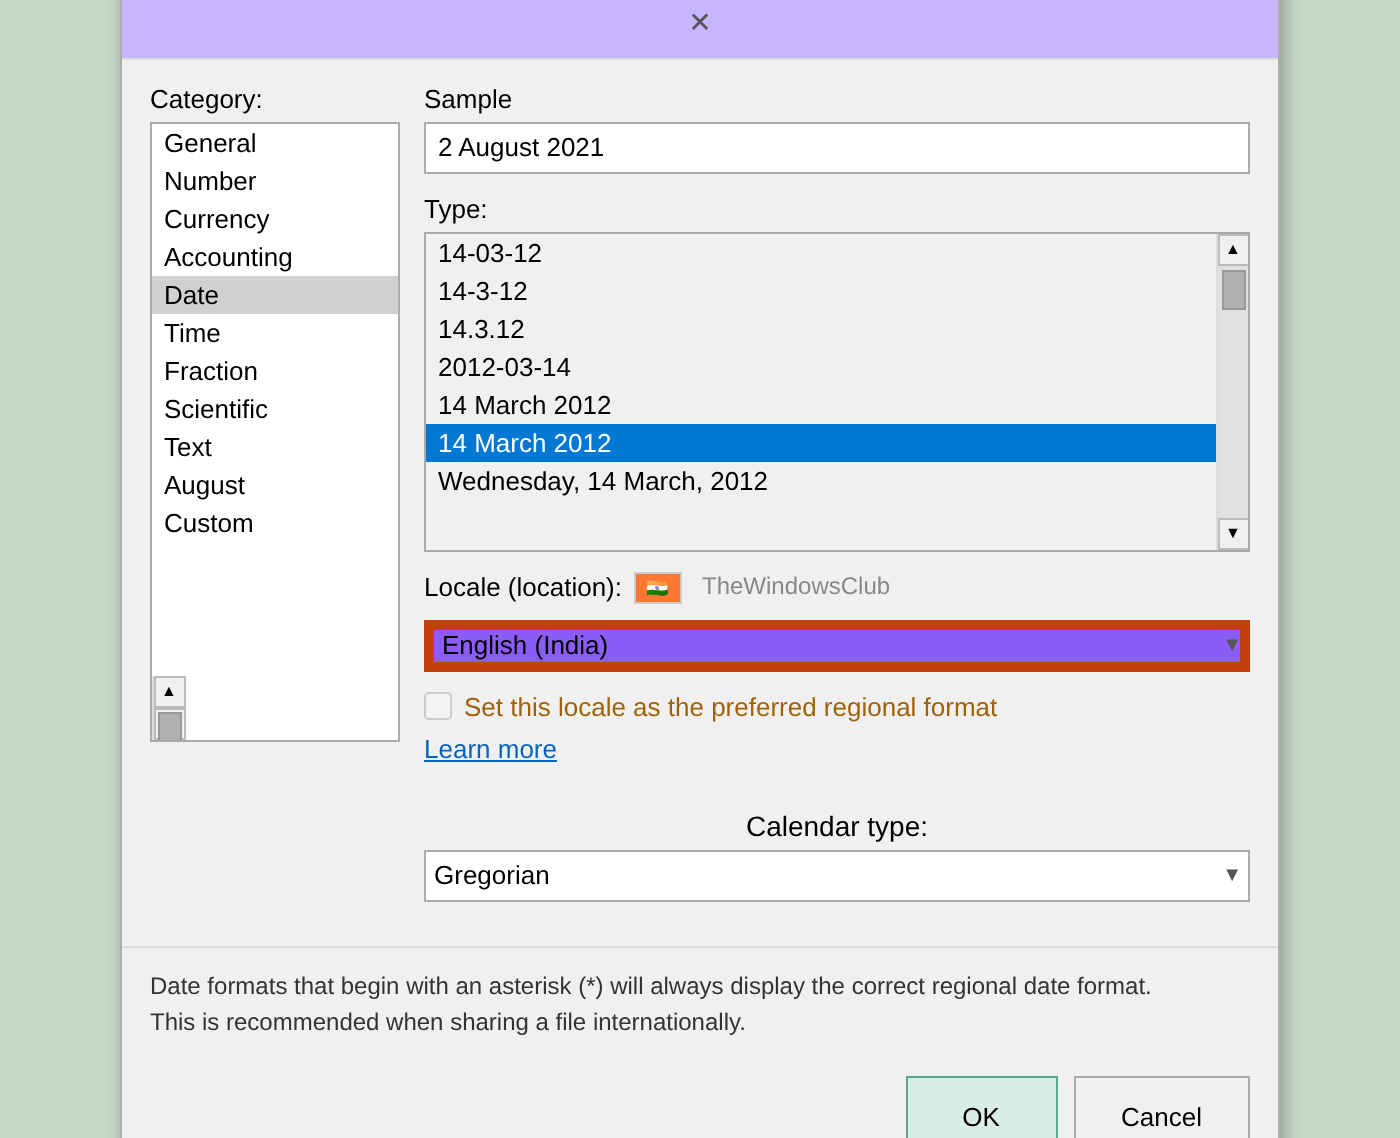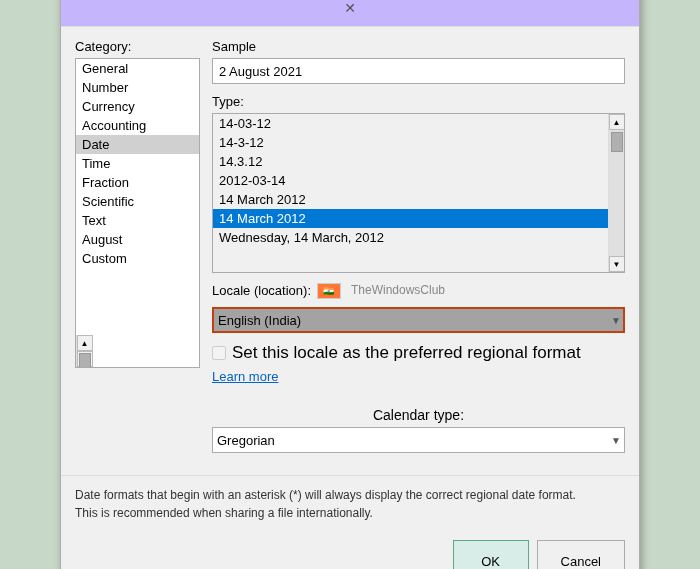--- a/index.html
+++ b/index.html
@@ -97,22 +97,22 @@
       gap: 6px;
     }
     .locale-label { font-size: 13px; white-space: nowrap; }
     .select-wrapper {
       flex: 1;
       position: relative;
     }
     .select-wrapper select {
       width: 100%;
       height: 26px;
-      border: 2px solid #c2410c;
-      background: #a3a3a3;
+      border: 5px solid #c2410c;
+      background: #8b5cf6;
       font-size: 13px;
       padding: 0 4px;
       appearance: none;
       -webkit-appearance: none;
       cursor: pointer;
     }
     .select-arrow {
       position: absolute;
       right: 4px;
       top: 50%;
@@ -140,21 +140,21 @@
     }
     .checkbox-row {
       display: flex;
       align-items: center;
       gap: 6px;
       margin-bottom: 6px;
     }
     .checkbox-row input[type=checkbox] {
       width: 14px; height: 14px;
     }
-    .checkbox-label { font-size: 17px; color: #000000; }
+    .checkbox-label { font-size: 13px; color: #a16207; }
     .learn-more {
       color: #0563c1;
       cursor: pointer;
       font-size: 13px;
       margin-bottom: 23px;
       display: block;
     }
     .calendar-label { font-size: 14px; margin-bottom: 4px; text-align: center; }
     .calendar-select-wrapper {
       position: relative;

